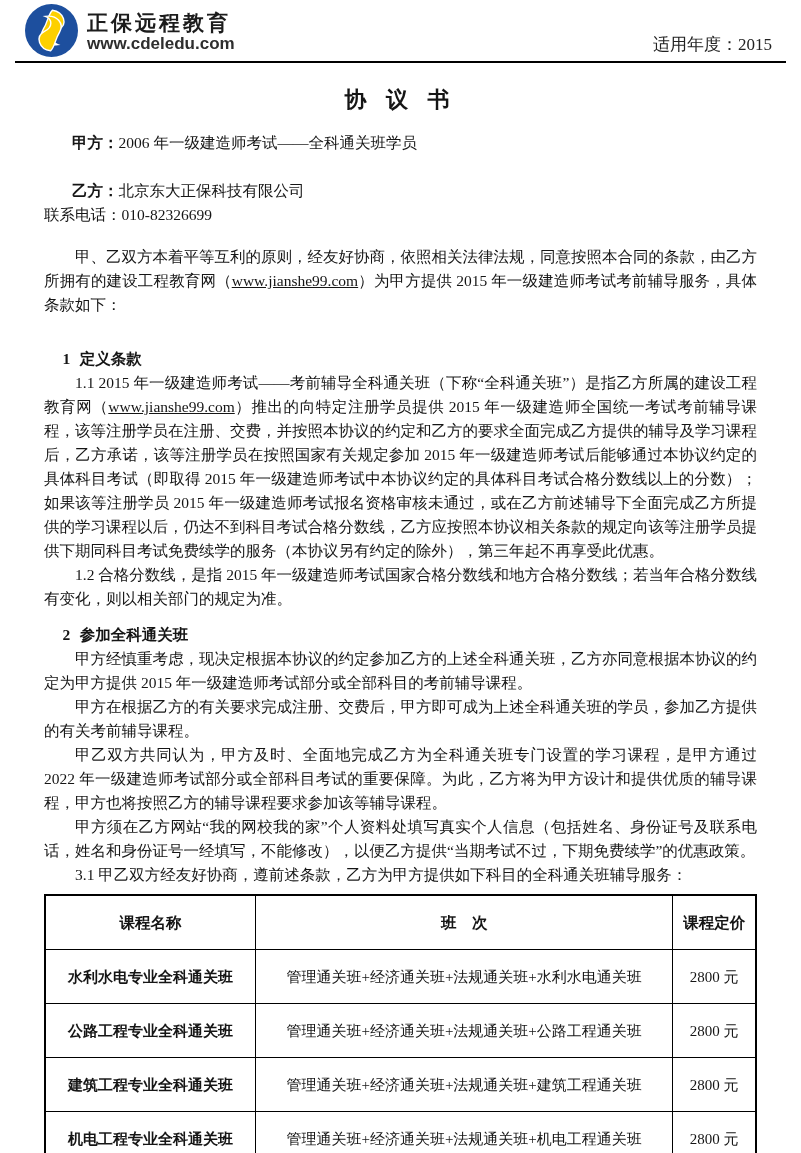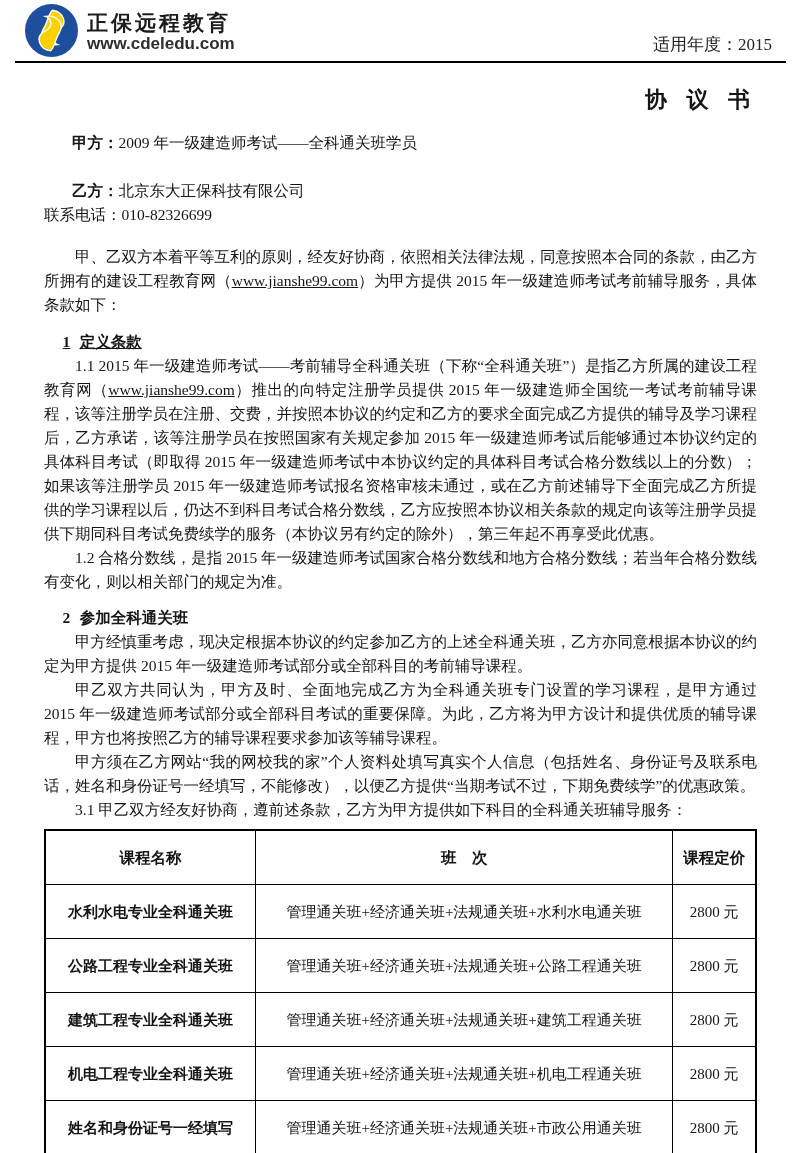--- a/index.html
+++ b/index.html
@@ -19,32 +19,32 @@
   .logo{position:absolute;left:10px;top:4px;display:flex;align-items:center;gap:9px;}
   .logo svg{width:53px;height:53px;display:block;}
   .brand-text{font-family:"Liberation Sans","DejaVu Sans",sans-serif;}
   .brand-name{font-size:21px;font-weight:bold;letter-spacing:3px;color:#1c1c1c;line-height:26px;}
   .brand-url{font-size:17px;font-weight:bold;color:#2e2e2e;line-height:16px;}
   .year{position:absolute;right:14px;bottom:5px;font-size:17px;color:#222;}
 
   
   .content{padding:0 44px;}
   .doc-title{
-    text-align:right;font-size:22px;font-weight:bold;letter-spacing:7px;
+    text-align:center;font-size:22px;font-weight:bold;letter-spacing:7px;
     margin:22px 0 0;line-height:30px;
   }
   p{margin:0;line-height:24px;text-align:justify;}
   .b{font-weight:bold;padding-left:28px;}
   .indent{text-indent:2em;}
   .h-sec{font-weight:bold;text-indent:1.2em;margin-top:12px;line-height:24px;}
   .h-sec .num{margin-right:0.6em;}
   .party-a{margin-top:16px;}
   .party-b{margin-top:24px;}
   .intro{margin-top:18px;}
-  .after-gap{margin-top:13px;text-decoration:underline;}
+  .after-gap{margin-top:30px;}
   .url{text-decoration:underline;}
 
   
   table.courses{
     width:100%;margin-top:7px;border-collapse:collapse;
     border:2.5px solid #000;table-layout:fixed;
     font-size:15px;
   }
   table.courses th,table.courses td{
     border:1.5px solid #000;height:29px;padding:12px 2px;
@@ -73,39 +73,40 @@
         <div class="brand-url">www.cdeledu.com</div>
       </div>
     </div>
     <div class="year">适用年度：2015</div>
   </div>
 
   <div class="content">
 
     <h1 class="doc-title">协 议 书</h1>
 
-    <p class="party-a"><span class="b">甲方：</span><span>2009 年一级建造师考试——全科通关班学员</span></p>
+    <p class="party-a"><span class="b">甲方：</span><span>2006 年一级建造师考试——全科通关班学员</span></p>
 
     <p class="party-b"><span class="b">乙方：</span><span>北京东大正保科技有限公司</span></p>
 
     <p><span>联系电话：</span><span>010-82326699</span></p>
 
     <p class="indent intro"><span>甲、乙双方本着平等互利的原则，经友好协商，依照相关法律法规，同意按照本合同的条款，由乙方所拥有的建设工程教育网（</span><span class="url">www.jianshe99.com</span><span>）为甲方提供 2015 年一级建造师考试考前辅导服务，具体条款如下：</span></p>
 
     <p class="h-sec after-gap"><span class="num">1</span><span>定义条款</span></p>
 
     <p class="indent"><span>1.1 2015 年一级建造师考试——考前辅导全科通关班（下称“全科通关班”）是指乙方所属的建设工程教育网（</span><span class="url">www.jianshe99.com</span><span>）推出的向特定注册学员提供 2015 年一级建造师全国统一考试考前辅导课程，该等注册学员在注册、交费，并按照本协议的约定和乙方的要求全面完成乙方提供的辅导及学习课程后，乙方承诺，该等注册学员在按照国家有关规定参加 2015 年一级建造师考试后能够通过本协议约定的具体科目考试（即取得 2015 年一级建造师考试中本协议约定的具体科目考试合格分数线以上的分数）；如果该等注册学员 2015 年一级建造师考试报名资格审核未通过，或在乙方前述辅导下全面完成乙方所提供的学习课程以后，仍达不到科目考试合格分数线，乙方应按照本协议相关条款的规定向该等注册学员提供下期同科目考试免费续学的服务（本协议另有约定的除外），第三年起不再享受此优惠。</span></p>
 
 
     <p class="indent">1.2 合格分数线，是指 2015 年一级建造师考试国家合格分数线和地方合格分数线；若当年合格分数线有变化，则以相关部门的规定为准。</p>
 
     <p class="h-sec"><span class="num">2</span><span>参加全科通关班</span></p>
 
     <p class="indent">甲方经慎重考虑，现决定根据本协议的约定参加乙方的上述全科通关班，乙方亦同意根据本协议的约定为甲方提供 2015 年一级建造师考试部分或全部科目的考前辅导课程。</p>
-    <p class="indent">甲乙双方共同认为，甲方及时、全面地完成乙方为全科通关班专门设置的学习课程，是甲方通过 2015 年一级建造师考试部分或全部科目考试的重要保障。为此，乙方将为甲方设计和提供优质的辅导课程，甲方也将按照乙方的辅导课程要求参加该等辅导课程。</p>
+    <p class="indent">甲方在根据乙方的有关要求完成注册、交费后，甲方即可成为上述全科通关班的学员，参加乙方提供的有关考前辅导课程。</p>
+    <p class="indent">甲乙双方共同认为，甲方及时、全面地完成乙方为全科通关班专门设置的学习课程，是甲方通过 2022 年一级建造师考试部分或全部科目考试的重要保障。为此，乙方将为甲方设计和提供优质的辅导课程，甲方也将按照乙方的辅导课程要求参加该等辅导课程。</p>
     <p class="indent">甲方须在乙方网站“我的网校我的家”个人资料处填写真实个人信息（包括姓名、身份证号及联系电话，姓名和身份证号一经填写，不能修改），以便乙方提供“当期考试不过，下期免费续学”的优惠政策。</p>
 
 
     <p class="indent">3.1 甲乙双方经友好协商，遵前述条款，乙方为甲方提供如下科目的全科通关班辅导服务：</p>
 
     <table class="courses">
       <colgroup>
           <col class="c1">
           <col class="c2">
           <col class="c3">

